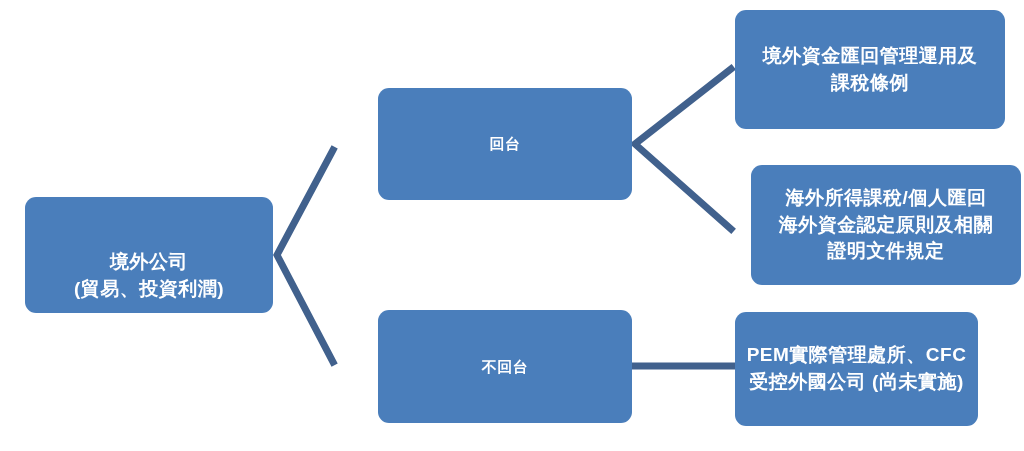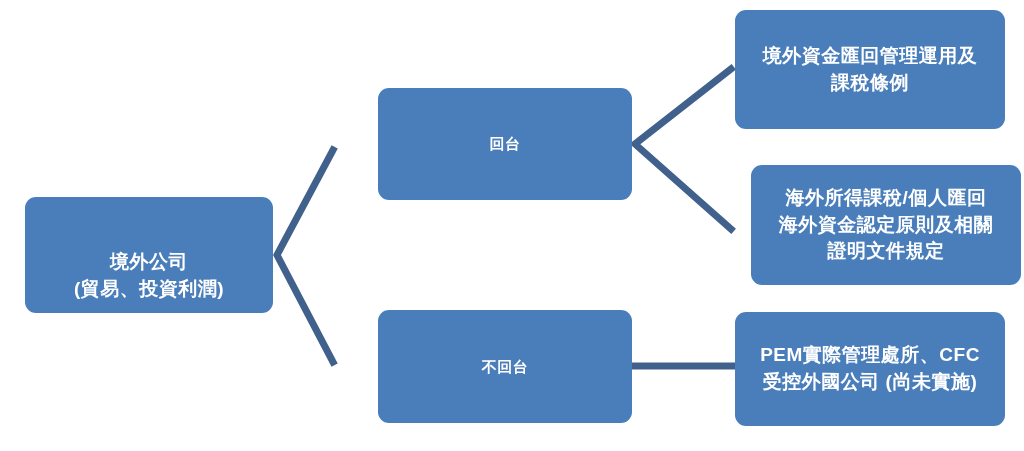--- a/index.html
+++ b/index.html
@@ -81,21 +81,21 @@
   #node-leaf-2 {
     left: 735px;
     top: 165px;
     width: 270px;
     height: 120px;
     margin-left: 16px;
   }
   #node-leaf-3 {
     left: 735px;
     top: 312px;
-    width: 270px;
+    width: 243px;
     height: 114px;
   }
   #node-leaf-1 .node-text,
   #node-leaf-2 .node-text,
   #node-leaf-3 .node-text { font-size: 19px; }
 </style>
 </head>
 <body>
 
 <div id="canvas">

